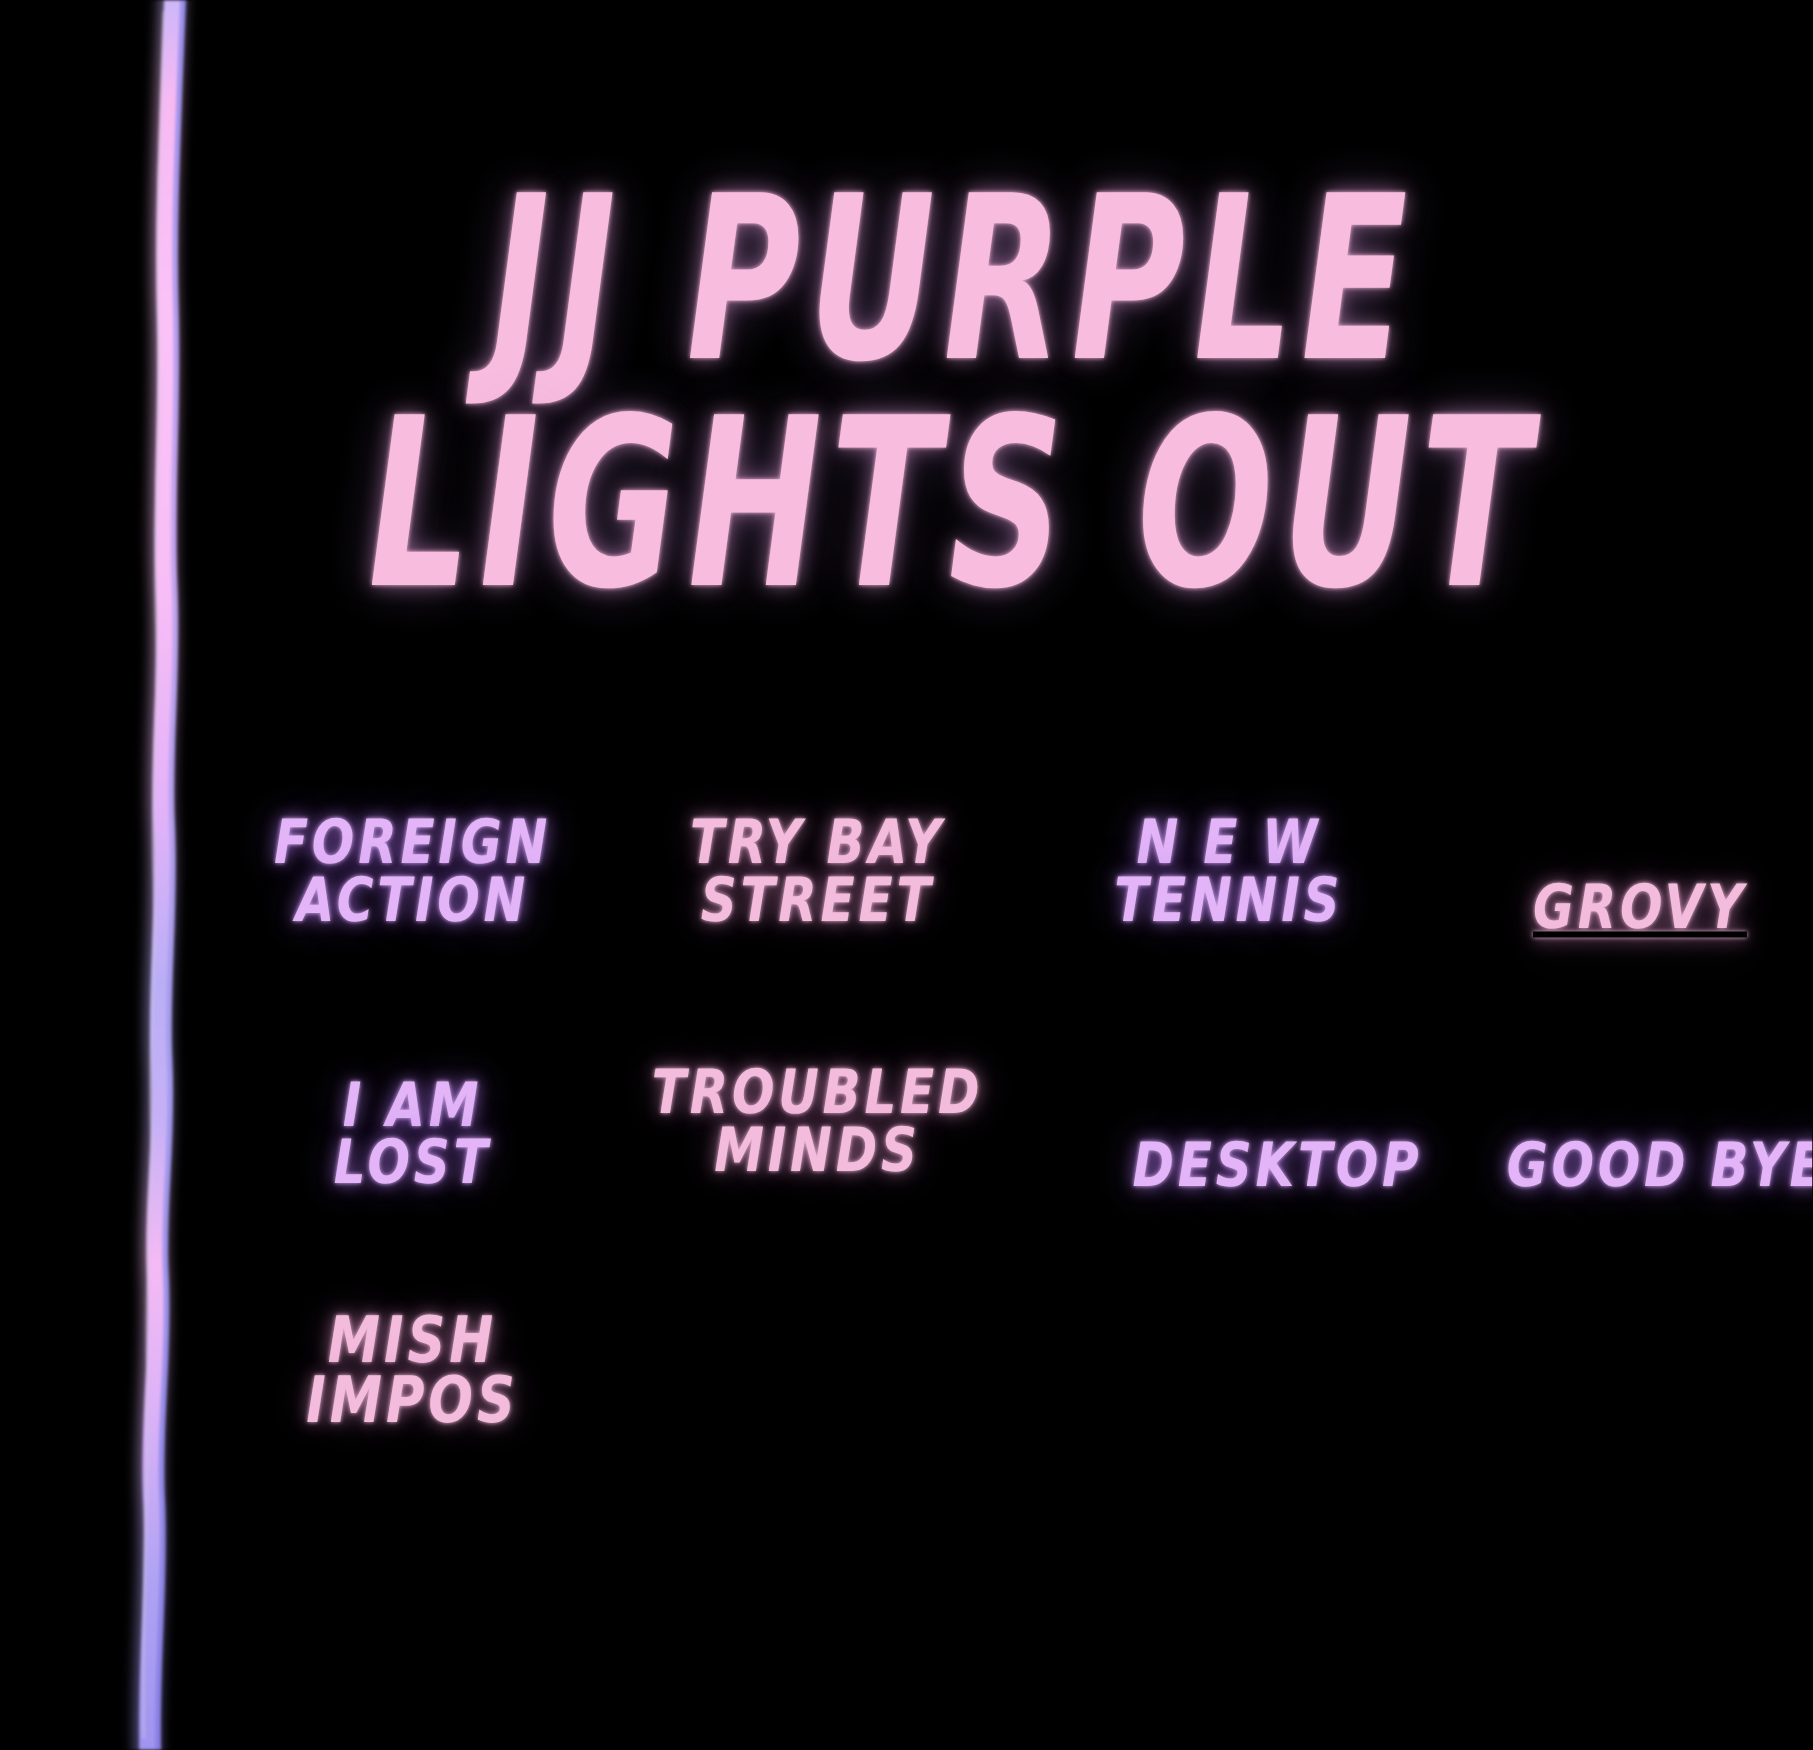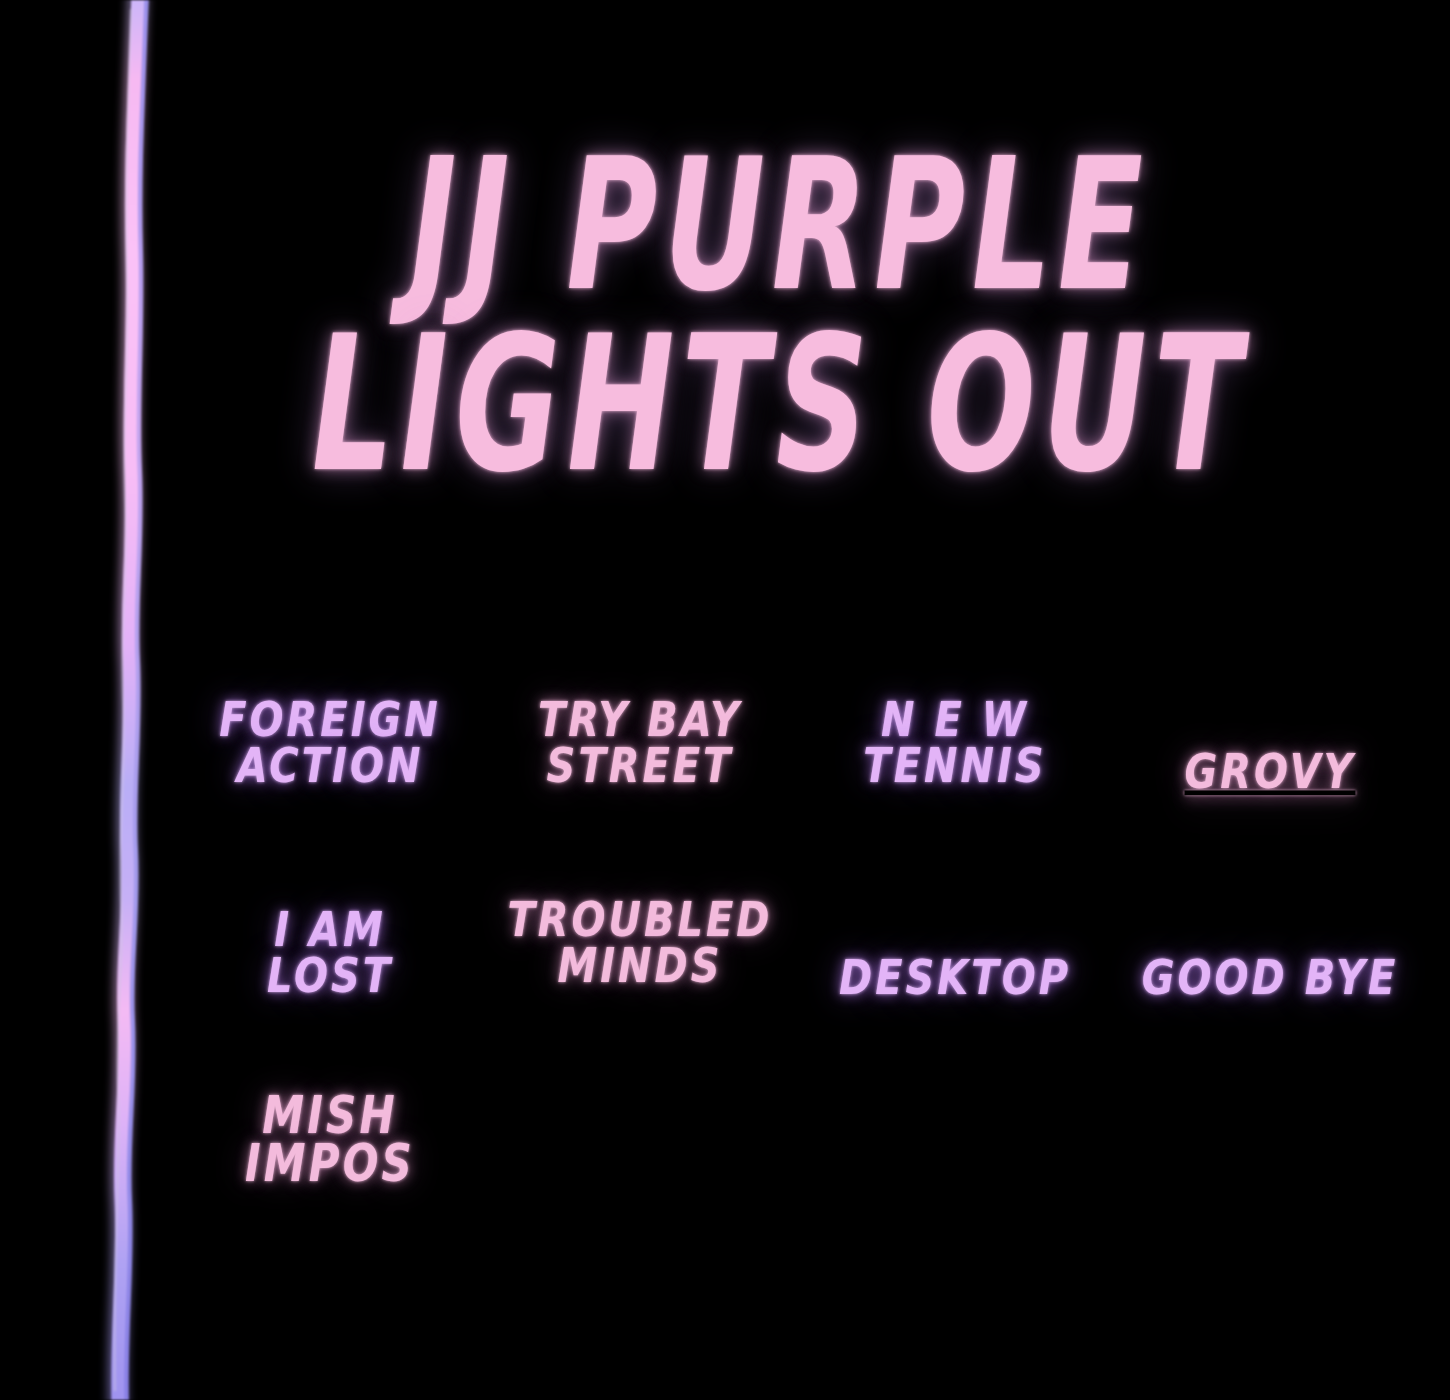--- a/index.html
+++ b/index.html
@@ -39,21 +39,21 @@
     filter: blur(1.1px);
   }
   .stripe-glow {
     filter: blur(5px);
     opacity: 0.55;
   }
 
   
   #title-block {
     position: absolute;
-    left: 250px;
+    left: 233px;
     top: 140px;
     width: 1060px;
     text-align: center;
   }
   .title-line {
     display: block;
     font-family: "DejaVu Sans", sans-serif;
     font-weight: 700;
     font-style: italic;
     color: #F7BCDE;
@@ -72,26 +72,26 @@
   }
   #title-line-2 {
     font-size: 132px;
     margin-top: 56px;
   }
 
   
   #tracklist {
     position: absolute;
     left: 180px;
-    top: 692px;
+    top: 648px;
     width: 1250px;
     display: grid;
     grid-template-columns: 300px 300px 310px 300px;
     grid-template-rows: 200px 195px 195px;
-    column-gap: 10px;
+    column-gap: 24px;
   }
   .track {
     display: flex;
     flex-direction: column;
     justify-content: flex-start;
     align-items: center;
     text-align: center;
   }
   .track .line {
     display: block;
@@ -121,21 +121,21 @@
       0 0 3px rgba(243,187,220,0.95),
       0 0 12px rgba(236,156,208,0.62),
       0 0 30px rgba(206,120,200,0.32);
   }
 
   
   .nudge-0  { padding-top: 0px;  }
   .nudge-10 { padding-top: 10px; }
   .nudge-46 { padding-top: 46px; }
   .nudge-52 { padding-top: 52px; text-decoration: underline; }
-  .nudge-58 { padding-top: 58px; }
+  .nudge-58 { padding-top: 58px; align-items: flex-end; }
 
   .size-sm .line { font-size: 36px; }
   .size-lg .line { font-size: 42px; }
 </style>
 </head>
 <body>
 
 <div id="poster">
 
   <div id="stripe-layer">

